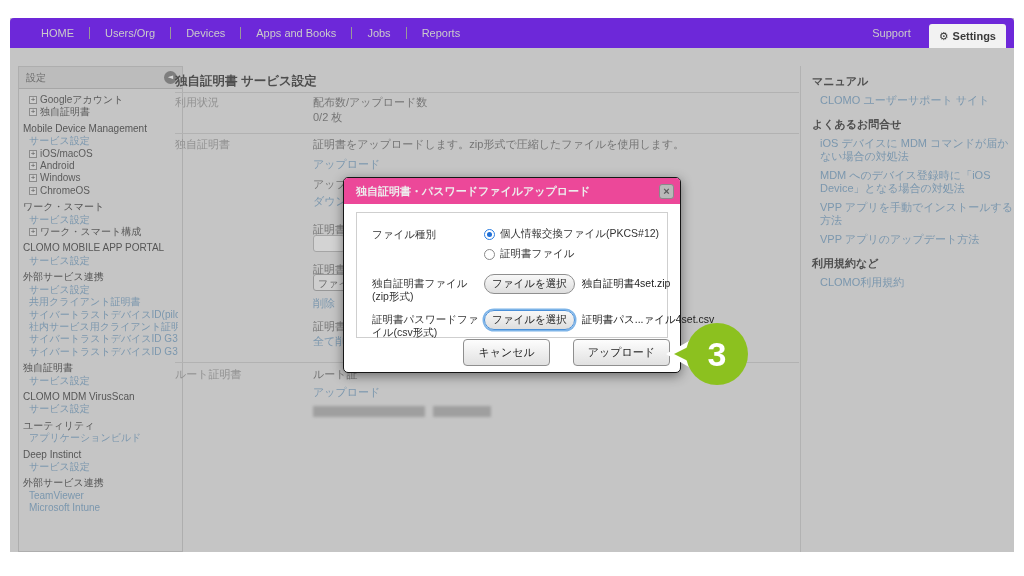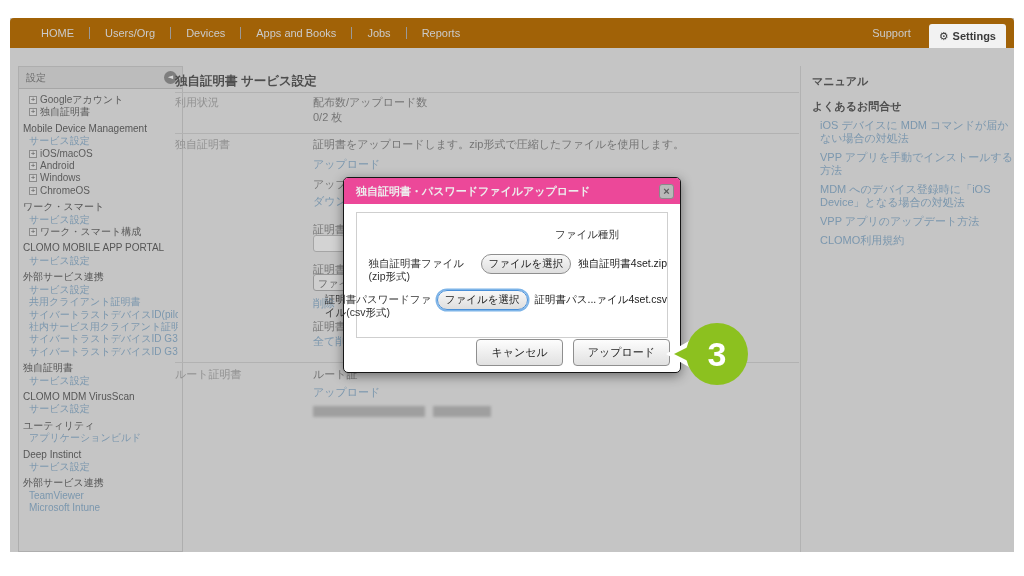--- a/index.html
+++ b/index.html
@@ -3,21 +3,21 @@
 <meta charset="utf-8">
 <style>
   * { margin:0; padding:0; box-sizing:border-box; }
   html,body { width:1024px; height:576px; background:#ffffff; overflow:hidden;
     font-family:"Liberation Sans","DejaVu Sans",sans-serif; }
   .page { position:absolute; left:10px; top:18px; width:1004px; height:534px;
     background:#c5c5c5; }
 
   
   .nav { position:absolute; left:0; top:0; width:1004px; height:30px;
-    background:#a16207; border-radius:4px 4px 0 0; display:flex; align-items:center; }
+    background:#6d28d9; border-radius:4px 4px 0 0; display:flex; align-items:center; }
   .nav-left { display:flex; align-items:center; height:100%; padding-left:16px; }
   .nav-tab { color:#cbcbcb; font-size:11px; padding:0 15px; line-height:30px; white-space:nowrap; }
   .nav-sep { width:1px; height:12px; background:#999; }
   .nav-right { margin-left:auto; display:flex; align-items:flex-end; height:100%; }
   .nav-support { color:#cbcbcb; font-size:11px; line-height:30px; padding:0 18px; }
   .settings-tab { height:24px; background:#f2f2f2; border-radius:3px 3px 0 0;
     display:flex; align-items:center; gap:4px; padding:0 10px; margin-right:8px;
     font-size:11px; color:#3a3a3a; font-weight:bold; }
   .gear { font-family:"DejaVu Sans",sans-serif; font-size:11px; color:#333; }
 
@@ -69,35 +69,35 @@
     box-shadow:0 3px 12px rgba(0,0,0,.45); z-index:10; }
   .m-bar { height:26px; background:#ec4899; border-radius:4px 4px 0 0;
     display:flex; align-items:center; justify-content:space-between;
     padding:0 6px 0 12px; color:#ededed; font-size:11px; font-weight:bold; }
   .m-close { width:15px; height:15px; background:#b9b9b9; border:1px solid #8a8a8a;
     border-radius:3px; color:#5a5a5a; font-size:11px; line-height:13px;
     text-align:center; font-weight:bold; }
   .m-body { position:relative; height:168px; font-size:10.5px; color:#333; }
   .m-fieldset { position:absolute; left:12px; top:8px; width:312px; height:126px;
     border:1px solid #cfcfcf; }
-  .f-row { display:flex; align-items:flex-start; padding-left:15px;justify-content:flex-end; }
+  .f-row { display:flex; align-items:flex-start; padding-left:15px; }
   .f-label { width:112px; flex:0 0 112px; line-height:13px; padding-top:3px; }
   .radio-col { display:flex; flex-direction:column; gap:6px; padding-top:2px; }
   .radio-line { display:flex; align-items:center; gap:5px; }
   .radio { width:11px; height:11px; border-radius:50%; border:1px solid #8a8a8a;
     background:#fff; position:relative; }
   .radio.sel { border-color:#2a7de1; }
   .radio.sel::after { content:""; position:absolute; left:2px; top:2px; width:5px;
     height:5px; border-radius:50%; background:#1f6fd6; }
   .file-btn { border:1px solid #8f8f8f; border-radius:10px; padding:2px 7px;
     background:linear-gradient(#f8f8f8,#dedede); font-size:10.5px; color:#222;
     white-space:nowrap; }
   .file-btn.focus { border:1px solid #4a90d9; box-shadow:0 0 0 1.5px #7db4e8; }
   .f-name { padding:3px 0 0 7px; white-space:nowrap; color:#222; }
-  .m-footer { position:absolute; right:10px; bottom:6px; display:flex; gap:10px; }
+  .m-footer { position:absolute; right:10px; bottom:6px; display:flex; gap:23px; }
   .dlg-btn { border:1px solid #8f8f8f; border-radius:4px; padding:5px 14px;
     background:linear-gradient(#fdfdfd,#e1e1e1); font-size:11px; color:#222;
     white-space:nowrap; }
 
   
   .badge-wrap { position:absolute; left:630px; top:300px; width:110px; height:80px; z-index:20; }
   .badge-tail-w { position:absolute; left:26px; top:19px; width:0; height:0;
     border-top:17px solid transparent; border-bottom:17px solid transparent;
     border-right:30px solid #ffffff; }
   .badge-tail-g { position:absolute; left:34px; top:24px; width:0; height:0;
@@ -213,37 +213,49 @@
     <div class="abs" style="left:143px; top:340px; width:180px; height:12px">
       <span class="redact" style="left:0; width:112px"></span>
       <span class="redact" style="left:120px; width:58px"></span>
     </div>
   </div>
 
   <div class="vdiv"></div>
 
   <div class="help">
     <div class="h-title first">マニュアル</div>
+    <div class="h-link">CLOMO ユーザーサポート サイト</div>
     <div class="h-title">よくあるお問合せ</div>
     <div class="h-link">iOS デバイスに MDM コマンドが届かない場合の対処法</div>
+    <div class="h-link">MDM へのデバイス登録時に「iOS Device」となる場合の対処法</div>
     <div class="h-link">VPP アプリを手動でインストールする方法</div>
-    <div class="h-link">MDM へのデバイス登録時に「iOS Device」となる場合の対処法</div>
     <div class="h-link">VPP アプリのアップデート方法</div>
+    <div class="h-title">利用規約など</div>
     <div class="h-link">CLOMO利用規約</div>
   </div>
 
   <div class="modal">
     <div class="m-bar">
       <span>独自証明書・パスワードファイルアップロード</span>
       <span class="m-close">×</span>
     </div>
     <div class="m-body">
       <div class="m-fieldset">
         <div class="f-row" style="margin-top:12px">
           <div class="f-label">ファイル種別</div>
+          <div class="radio-col">
+            <div class="radio-line">
+              <span class="radio sel"></span>
+              <span>個人情報交換ファイル(PKCS#12)</span>
+            </div>
+            <div class="radio-line">
+              <span class="radio"></span>
+              <span>証明書ファイル</span>
+            </div>
+          </div>
         </div>
         <div class="f-row" style="margin-top:13px">
           <div class="f-label">独自証明書ファイル(zip形式)</div>
           <button class="file-btn">ファイルを選択</button>
           <div class="f-name">独自証明書4set.zip</div>
         </div>
         <div class="f-row" style="margin-top:7px">
           <div class="f-label">証明書パスワードファイル(csv形式)</div>
           <button class="file-btn focus">ファイルを選択</button>
           <div class="f-name">証明書パス...ァイル4set.csv</div>

